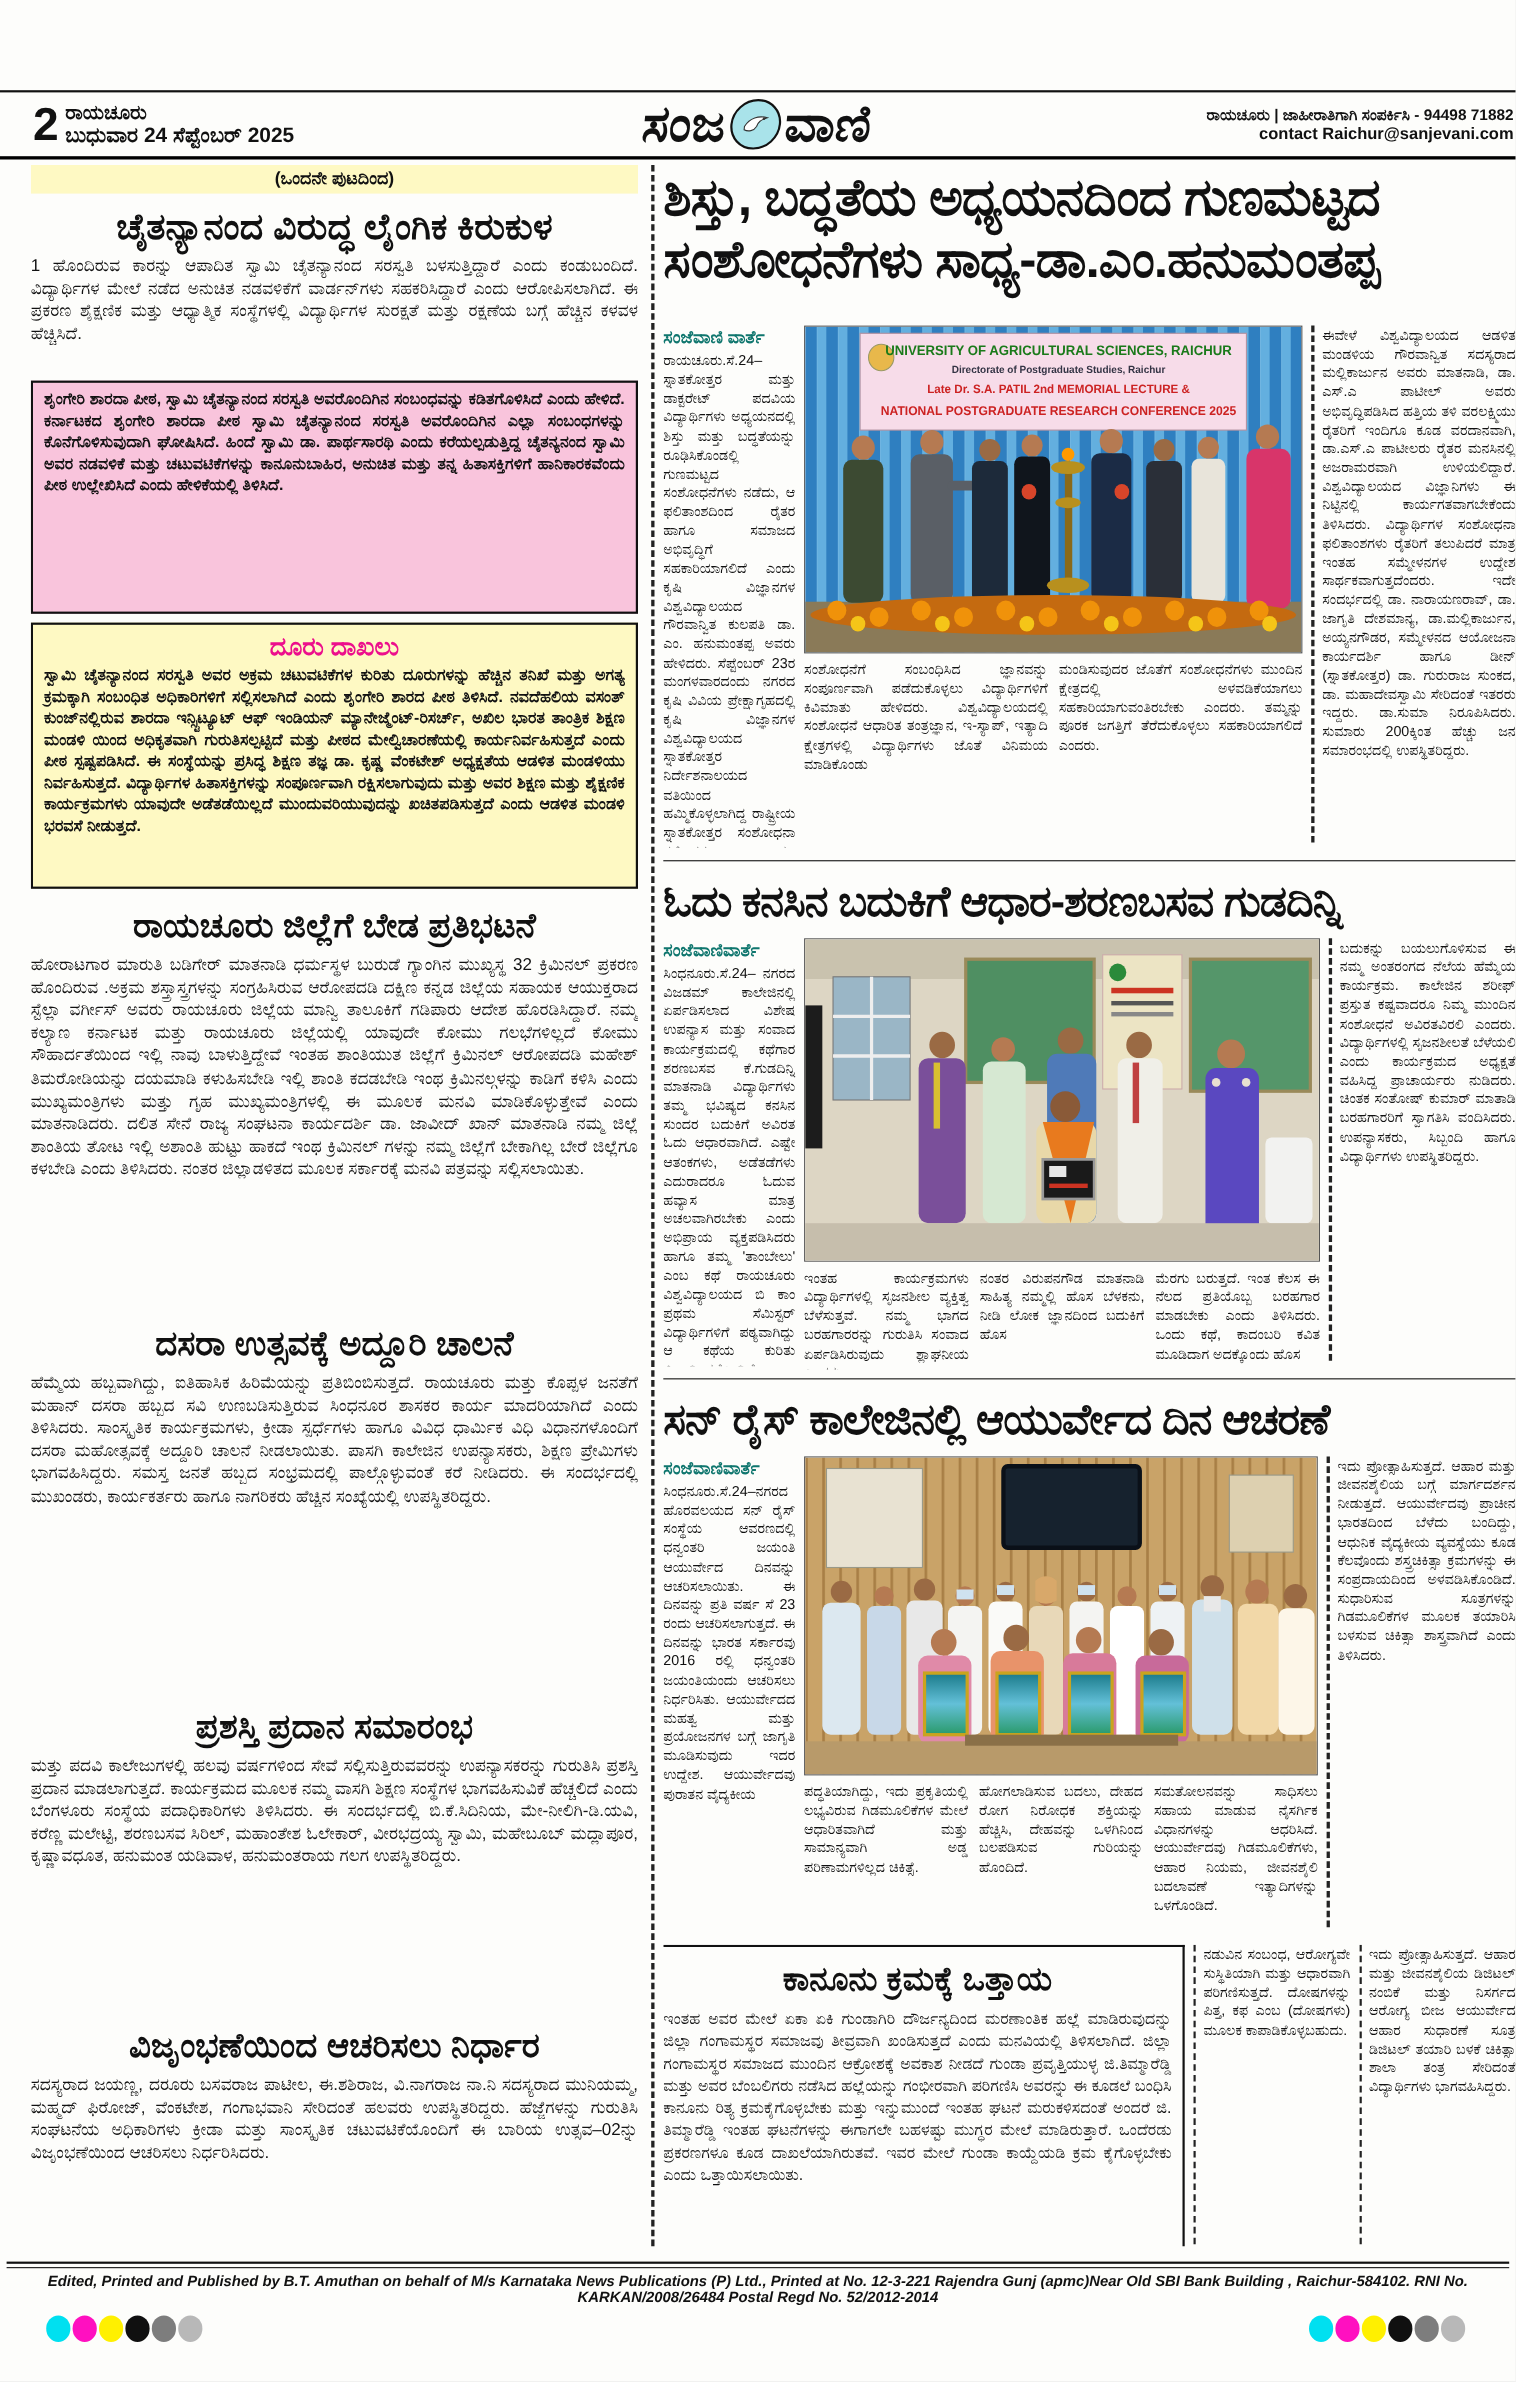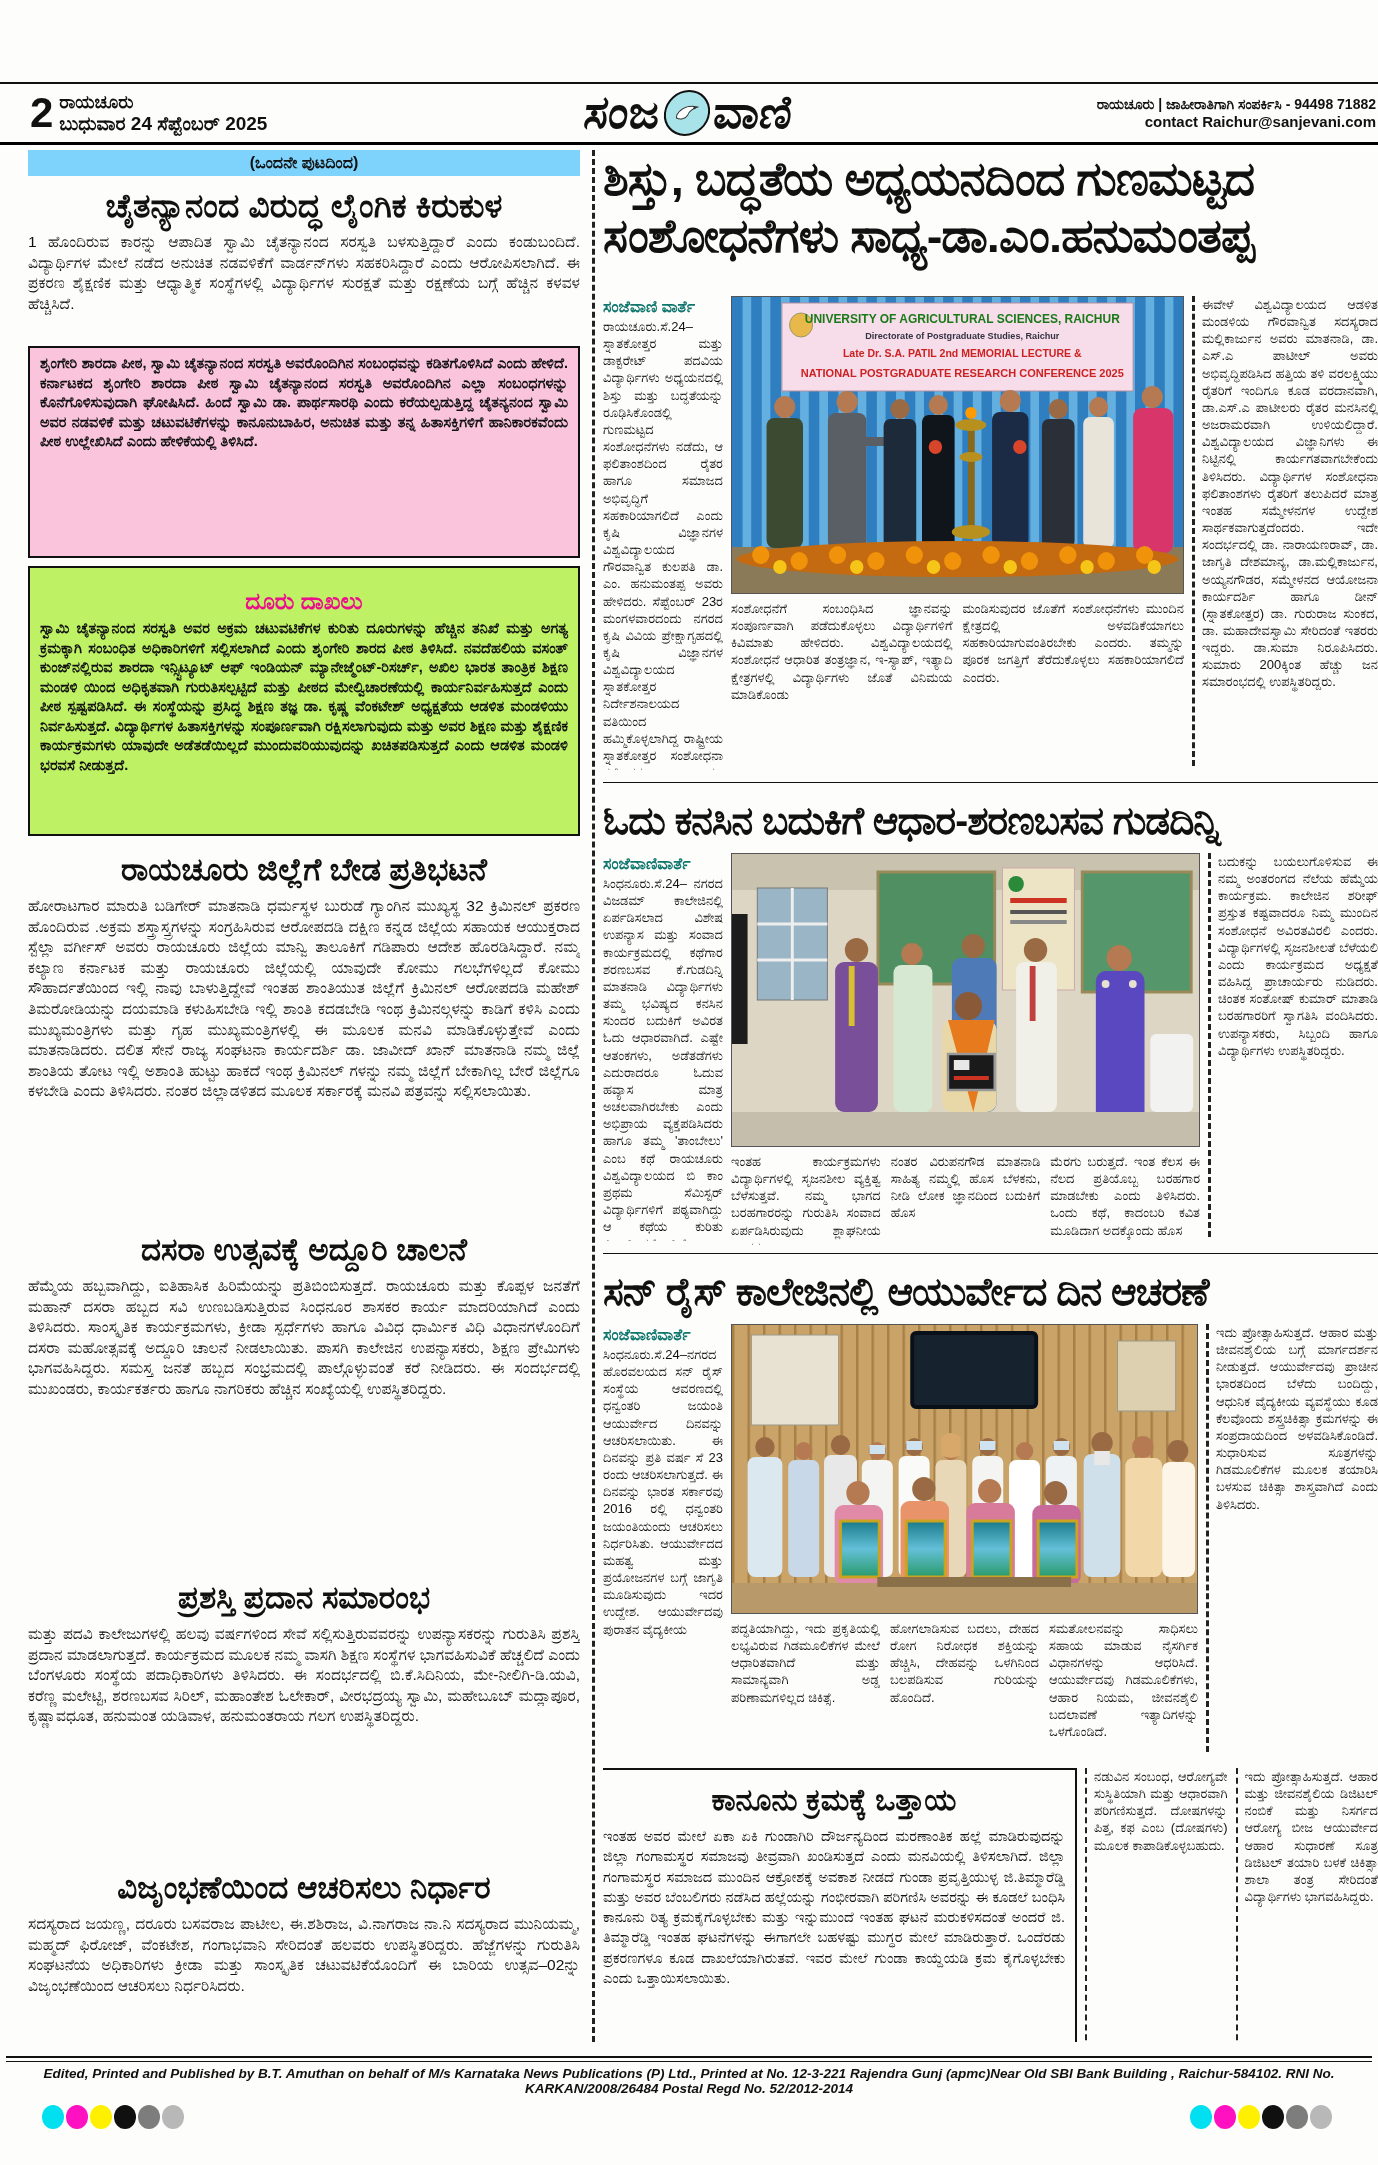--- a/index.html
+++ b/index.html
@@ -22,26 +22,26 @@
   .contact1{font-size:14px;}
   .contact2{font-size:15px;}
   .hdr-rule{position:absolute;left:0;top:142px;width:1378px;border-top:3px solid #000;}
   
   .kn{ text-align:justify;line-height:1.33;overflow:hidden;}
   .hl{font-weight:900;text-align:center;overflow:hidden;}
   .byline{color:#0f766e;font-weight:900;font-size:16px;margin:2px 0;}
   .rule{border-top:1.5px solid #111;}
   
   .leftcol{position:absolute;left:28px;top:150px;width:552px;height:1892px;overflow:hidden;}
-  .tagbar{background:#7dd3fc;text-align:center;font-weight:700;font-size:16px;
+  .tagbar{background:#fef9c3;text-align:center;font-weight:700;font-size:16px;
           height:26px;line-height:26px;margin-bottom:4px;}
   .lh{font-size:33px;height:52px;line-height:52px;}
   .lbody{font-size:15.5px;font-weight:500;}
   .pinkbox{border:2.5px solid #111;background:#f9c4dc;padding:6px 10px;margin:8px 0;height:196px;overflow:hidden;}
-  .cyanbox{border:2.5px solid #111;background:#bef264;padding:20px 10px;margin:8px 0;height:226px;overflow:hidden;}
+  .cyanbox{border:2.5px solid #111;background:#fef9c3;padding:6px 10px;margin:8px 0;height:226px;overflow:hidden;}
   .boxtitle{color:#ec0f8c;font-weight:900;font-size:23px;text-align:center;margin-bottom:4px;}
   .boxbody{font-size:14.5px;font-weight:600;text-align:justify;line-height:1.35;}
   
   .main{position:absolute;left:592px;top:150px;width:786px;height:1892px;
         border-left:3px dashed #222;padding-left:8px;box-sizing:border-box;overflow:hidden;}
   .mainhead{font-weight:900;font-size:47px;line-height:1.22;height:146px;overflow:hidden;letter-spacing:-1px;}
   .subhead{font-weight:900;font-size:39px;height:62px;line-height:60px;overflow:hidden;letter-spacing:-1px;}
   .artrow{display:flex;gap:8px;}
   .ncol{font-size:13px;line-height:1.32;text-align:justify;overflow:hidden;}
   .colL{width:120px;}

